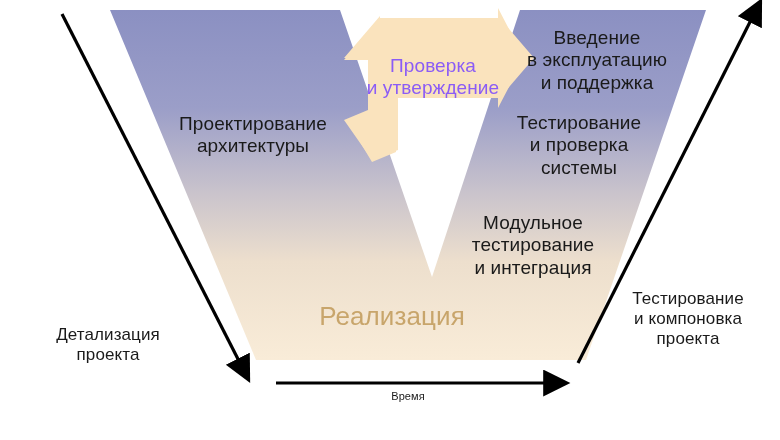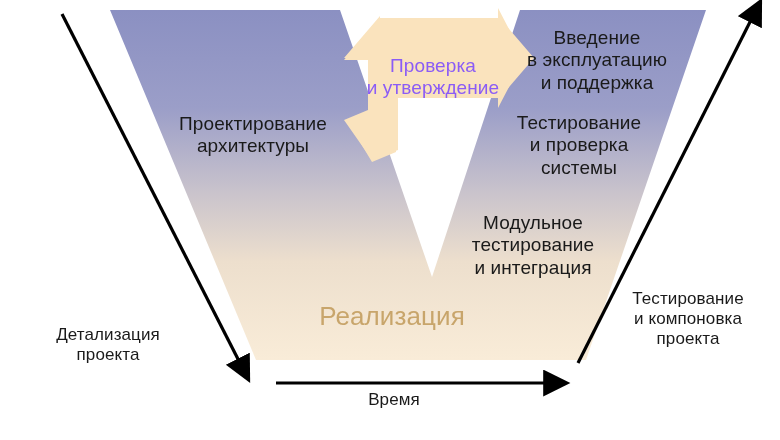--- a/index.html
+++ b/index.html
@@ -72,22 +72,22 @@
   #lbl-left-axis {
     left: 28px; top: 289px; width: 160px;
     font-size: 17px;
     margin-top: 36px;
   }
   #lbl-right-axis {
     left: 608px; top: 289px; width: 160px;
     font-size: 17px;
   }
   #lbl-time {
-    left: 334px; top: 390px; width: 120px;
-    font-size: 17px;
+    left: 348px; top: 390px; width: 120px;
+    font-size: 11px;
   }
 </style>
 </head>
 <body>
 
 <div id="stage">
 
   <svg id="vsvg" viewBox="0 0 780 440" xmlns="http://www.w3.org/2000/svg">
     <defs>
       <linearGradient id="gradLeft" x1="0" y1="0" x2="0" y2="1">

